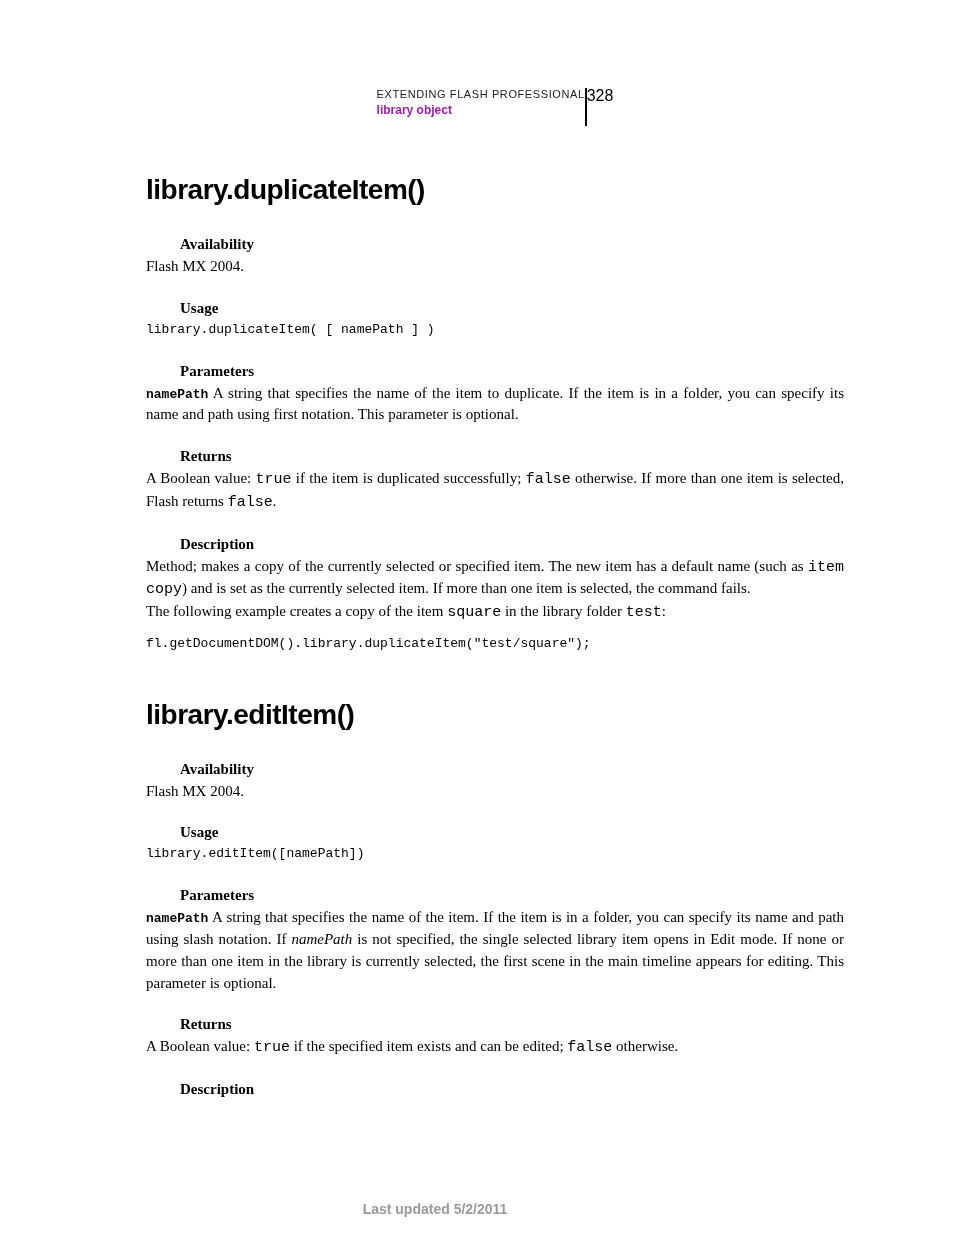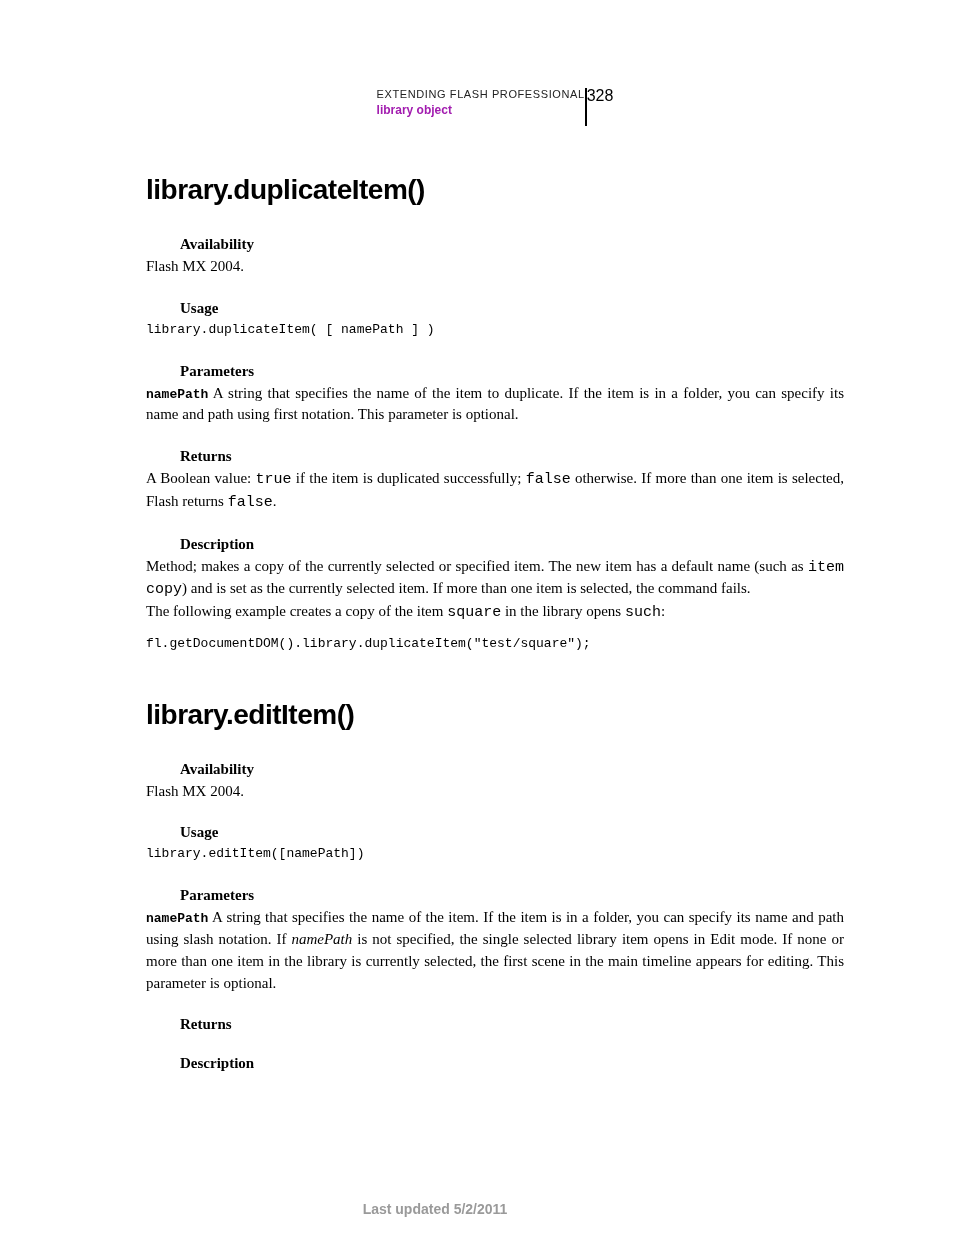--- a/index.html
+++ b/index.html
@@ -117,33 +117,34 @@
 
   <div class="section-label">Parameters</div>
   <div class="body"><span class="param-name">namePath</span><span>  A string that specifies the name of the item to duplicate. If the item is in a folder, you can specify its name and path using first notation. This parameter is optional.</span></div>
 
   <div class="section-label">Returns</div>
   <div class="body"><span>A Boolean value: </span><span class="code-inline">true</span><span> if the item is duplicated successfully; </span><span class="code-inline">false</span><span> otherwise. If more than one item is selected, Flash returns </span><span class="code-inline">false</span><span>.</span></div>
 
   <div class="section-label">Description</div>
   <div class="body"><span>Method; makes a copy of the currently selected or specified item. The new item has a default name (such as </span><span class="code-inline">item copy</span><span>) and is set as the currently selected item. If more than one item is selected, the command fails.</span></div>
 
-  <div class="body"><span>The following example creates a copy of the item </span><span class="code-inline">square</span><span> in the library opens </span><span class="code-inline">such</span><span>:</span></div>
+  <div class="body"><span>The following example creates a copy of the item </span><span class="code-inline">square</span><span> in the library folder </span><span class="code-inline">test</span><span>:</span></div>
   <div class="code code-block">fl.getDocumentDOM().library.duplicateItem("test/square");</div>
 
   <h1 class="method-title second">library.editItem()</h1>
 
   <div class="section-label">Availability</div>
   <div class="body">Flash MX 2004.</div>
 
   <div class="section-label">Usage</div>
   <div class="code">library.editItem([namePath])</div>
 
   <div class="section-label">Parameters</div>
   <div class="body"><span class="param-name">namePath</span><span>  A string that specifies the name of the item. If the item is in a folder, you can specify its name and path using slash notation. If </span><span class="italic">namePath</span><span> is not specified, the single selected library item opens in Edit mode. If none or more than one item in the library is currently selected, the first scene in the main timeline appears for editing. This parameter is optional.</span></div>
 
   <div class="section-label">Returns</div>
+  <div class="body"><span>A Boolean value: </span><span class="code-inline">true</span><span> if the specified item exists and can be edited; </span><span class="code-inline">false</span><span> otherwise.</span></div>
 
   <div class="section-label">Description</div>
 
 </div>
 
 <div class="footer">Last updated 5/2/2011</div>
 
 </body></html>

